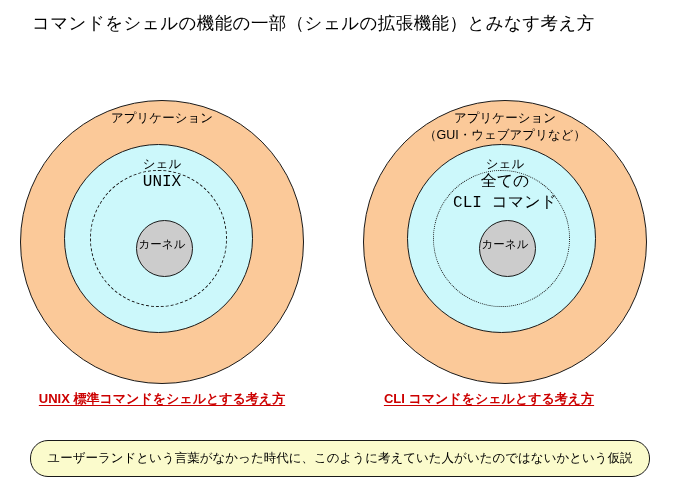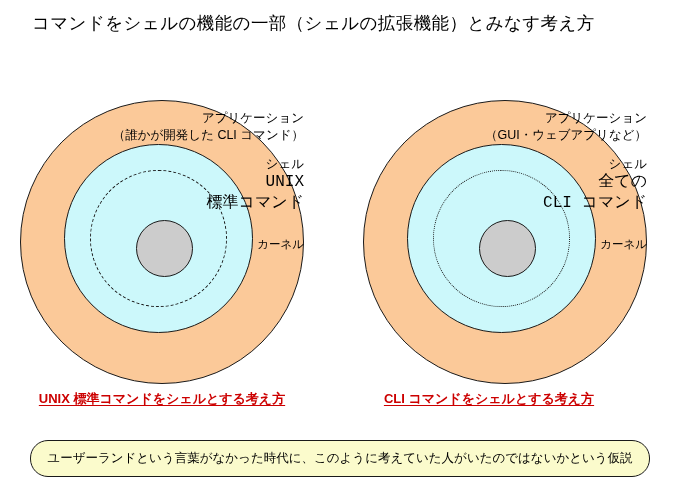--- a/index.html
+++ b/index.html
@@ -79,21 +79,21 @@
     height: 57px;
     background: #cccccc;
     border: 1.3px solid #1a1a1a;
   }
 
   
   .ring-label {
     position: absolute;
     width: 284px;
     left: 0;
-    text-align: right;
+    text-align: center;
     line-height: 1.32;
     white-space: nowrap;
   }
   .label-application {
     top: 10px;
     font-size: 12.5px;
   }
   .label-shell {
     top: 56px;
     font-size: 12.5px;
@@ -152,26 +152,24 @@
 <div id="slide-title">コマンドをシェルの機能の一部（シェルの拡張機能）とみなす考え方</div>
 
 <div class="diagram" id="diagram-left">
   <div class="ring ring-application"></div>
   <div class="ring ring-shell"></div>
   <div class="ring ring-commands dashed"></div>
   <div class="ring ring-kernel"></div>
 
   <div class="ring-label label-application">
     <span class="label-line">アプリケーション</span>
-    <span class="label-line">（誰かが開発した CLI コマンド）</span>
   </div>
   <div class="ring-label label-shell">シェル</div>
   <div class="ring-label label-commands">
     <span class="label-line">UNIX</span>
-    <span class="label-line">標準コマンド</span>
   </div>
   <div class="ring-label label-kernel">カーネル</div>
 </div>
 
 <div class="diagram" id="diagram-right">
   <div class="ring ring-application"></div>
   <div class="ring ring-shell"></div>
   <div class="ring ring-commands dotted"></div>
   <div class="ring ring-kernel"></div>
 

